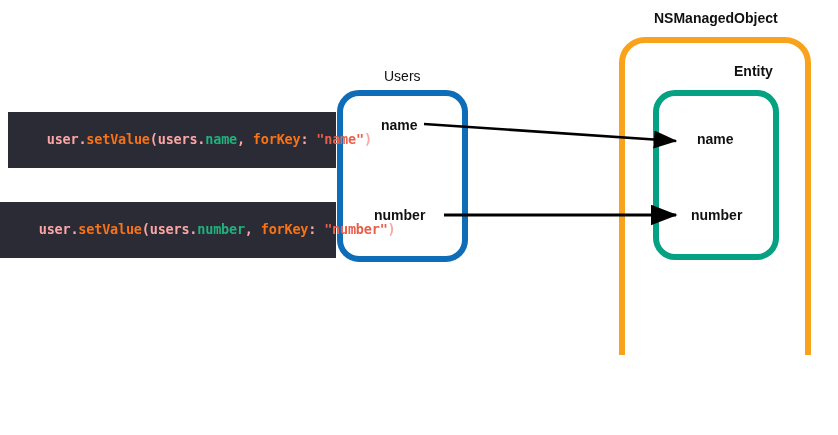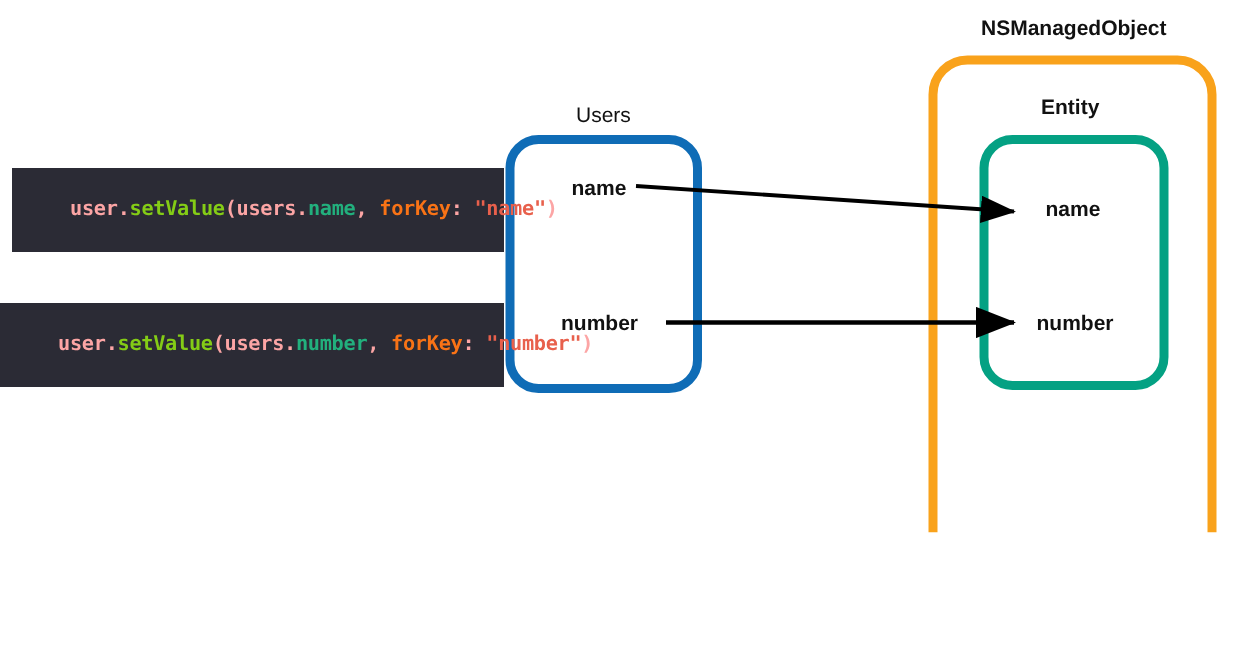--- a/index.html
+++ b/index.html
@@ -26,21 +26,21 @@
     font-family: "DejaVu Sans Mono", "Liberation Mono", monospace;
     font-size: 13.5px;
     font-weight: bold;
     letter-spacing: -0.2px;
     white-space: pre;
     padding: 5px 7px 6px 7px;
     line-height: 15px;
     box-sizing: border-box;
   }
   .tok-plain  { color: #fca5a5; }
-  .tok-method { color: #84cc16; }
+  .tok-method { color: #f97316; }
   .tok-prop   { color: #22b07d; }
   .tok-label  { color: #f97316; }
   .tok-string { color: #e8604c; }
 
   
   .box {
     position: absolute;
     box-sizing: border-box;
     background: transparent;
   }
@@ -85,21 +85,21 @@
   }
 </style>
 </head>
 <body>
 
 <div id="canvas">
 
   <div class="caption caption-bold" style="left:654px; top:10px;">NSManagedObject</div>
   <div class="box box-nsmo" style="left:619px; top:37px; width:192px; height:371px;"></div>
 
-  <div class="caption caption-bold" style="left:694px; top:63px;text-align:right;">Entity</div>
+  <div class="caption caption-bold" style="left:734px; top:63px;text-align:right;">Entity</div>
   <div class="box box-entity" style="left:653px; top:90px; width:126px; height:170px;"></div>
   <div class="field-label" style="left:697px; top:131px;">name</div>
   <div class="field-label" style="left:691px; top:207px;">number</div>
 
   <div class="caption" style="left:384px; top:68px;">Users</div>
   <div class="box box-users" style="left:337px; top:90px; width:131px; height:172px;"></div>
   <div class="field-label" style="left:381px; top:117px;">name</div>
   <div class="field-label" style="left:374px; top:207px;">number</div>
 
   <div class="code-block" style="left:8px; top:112px; width:328px;">

